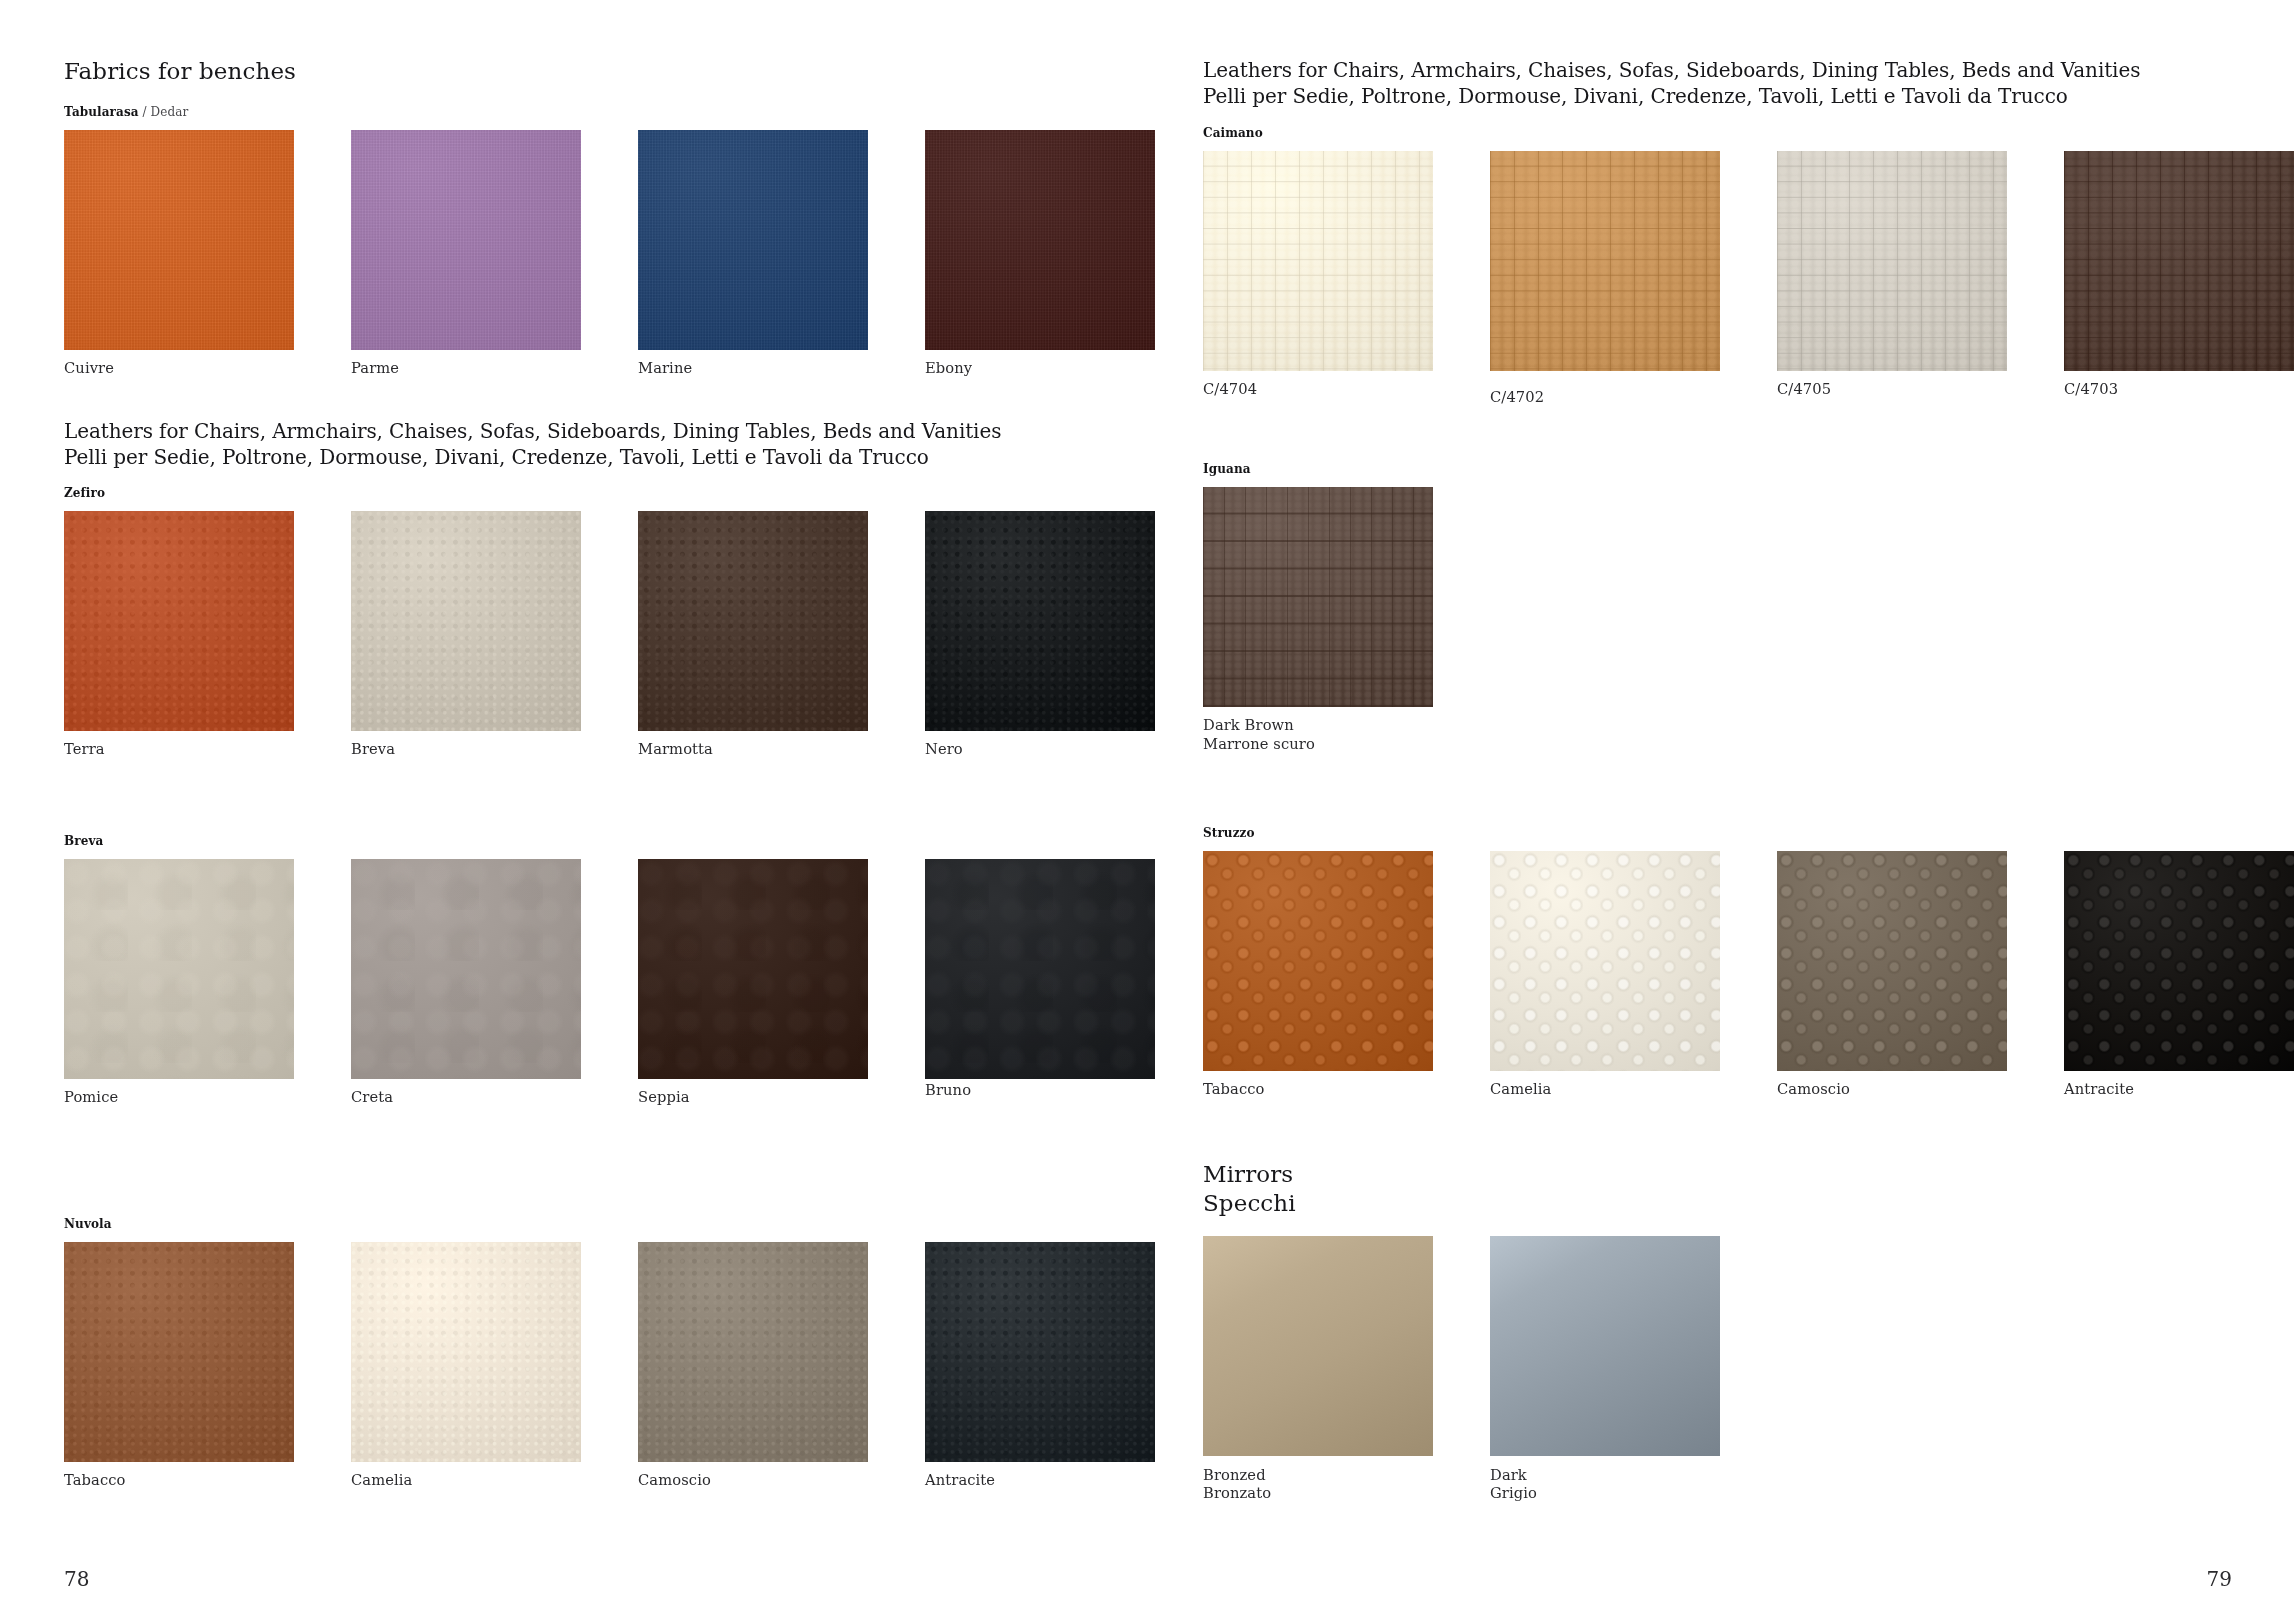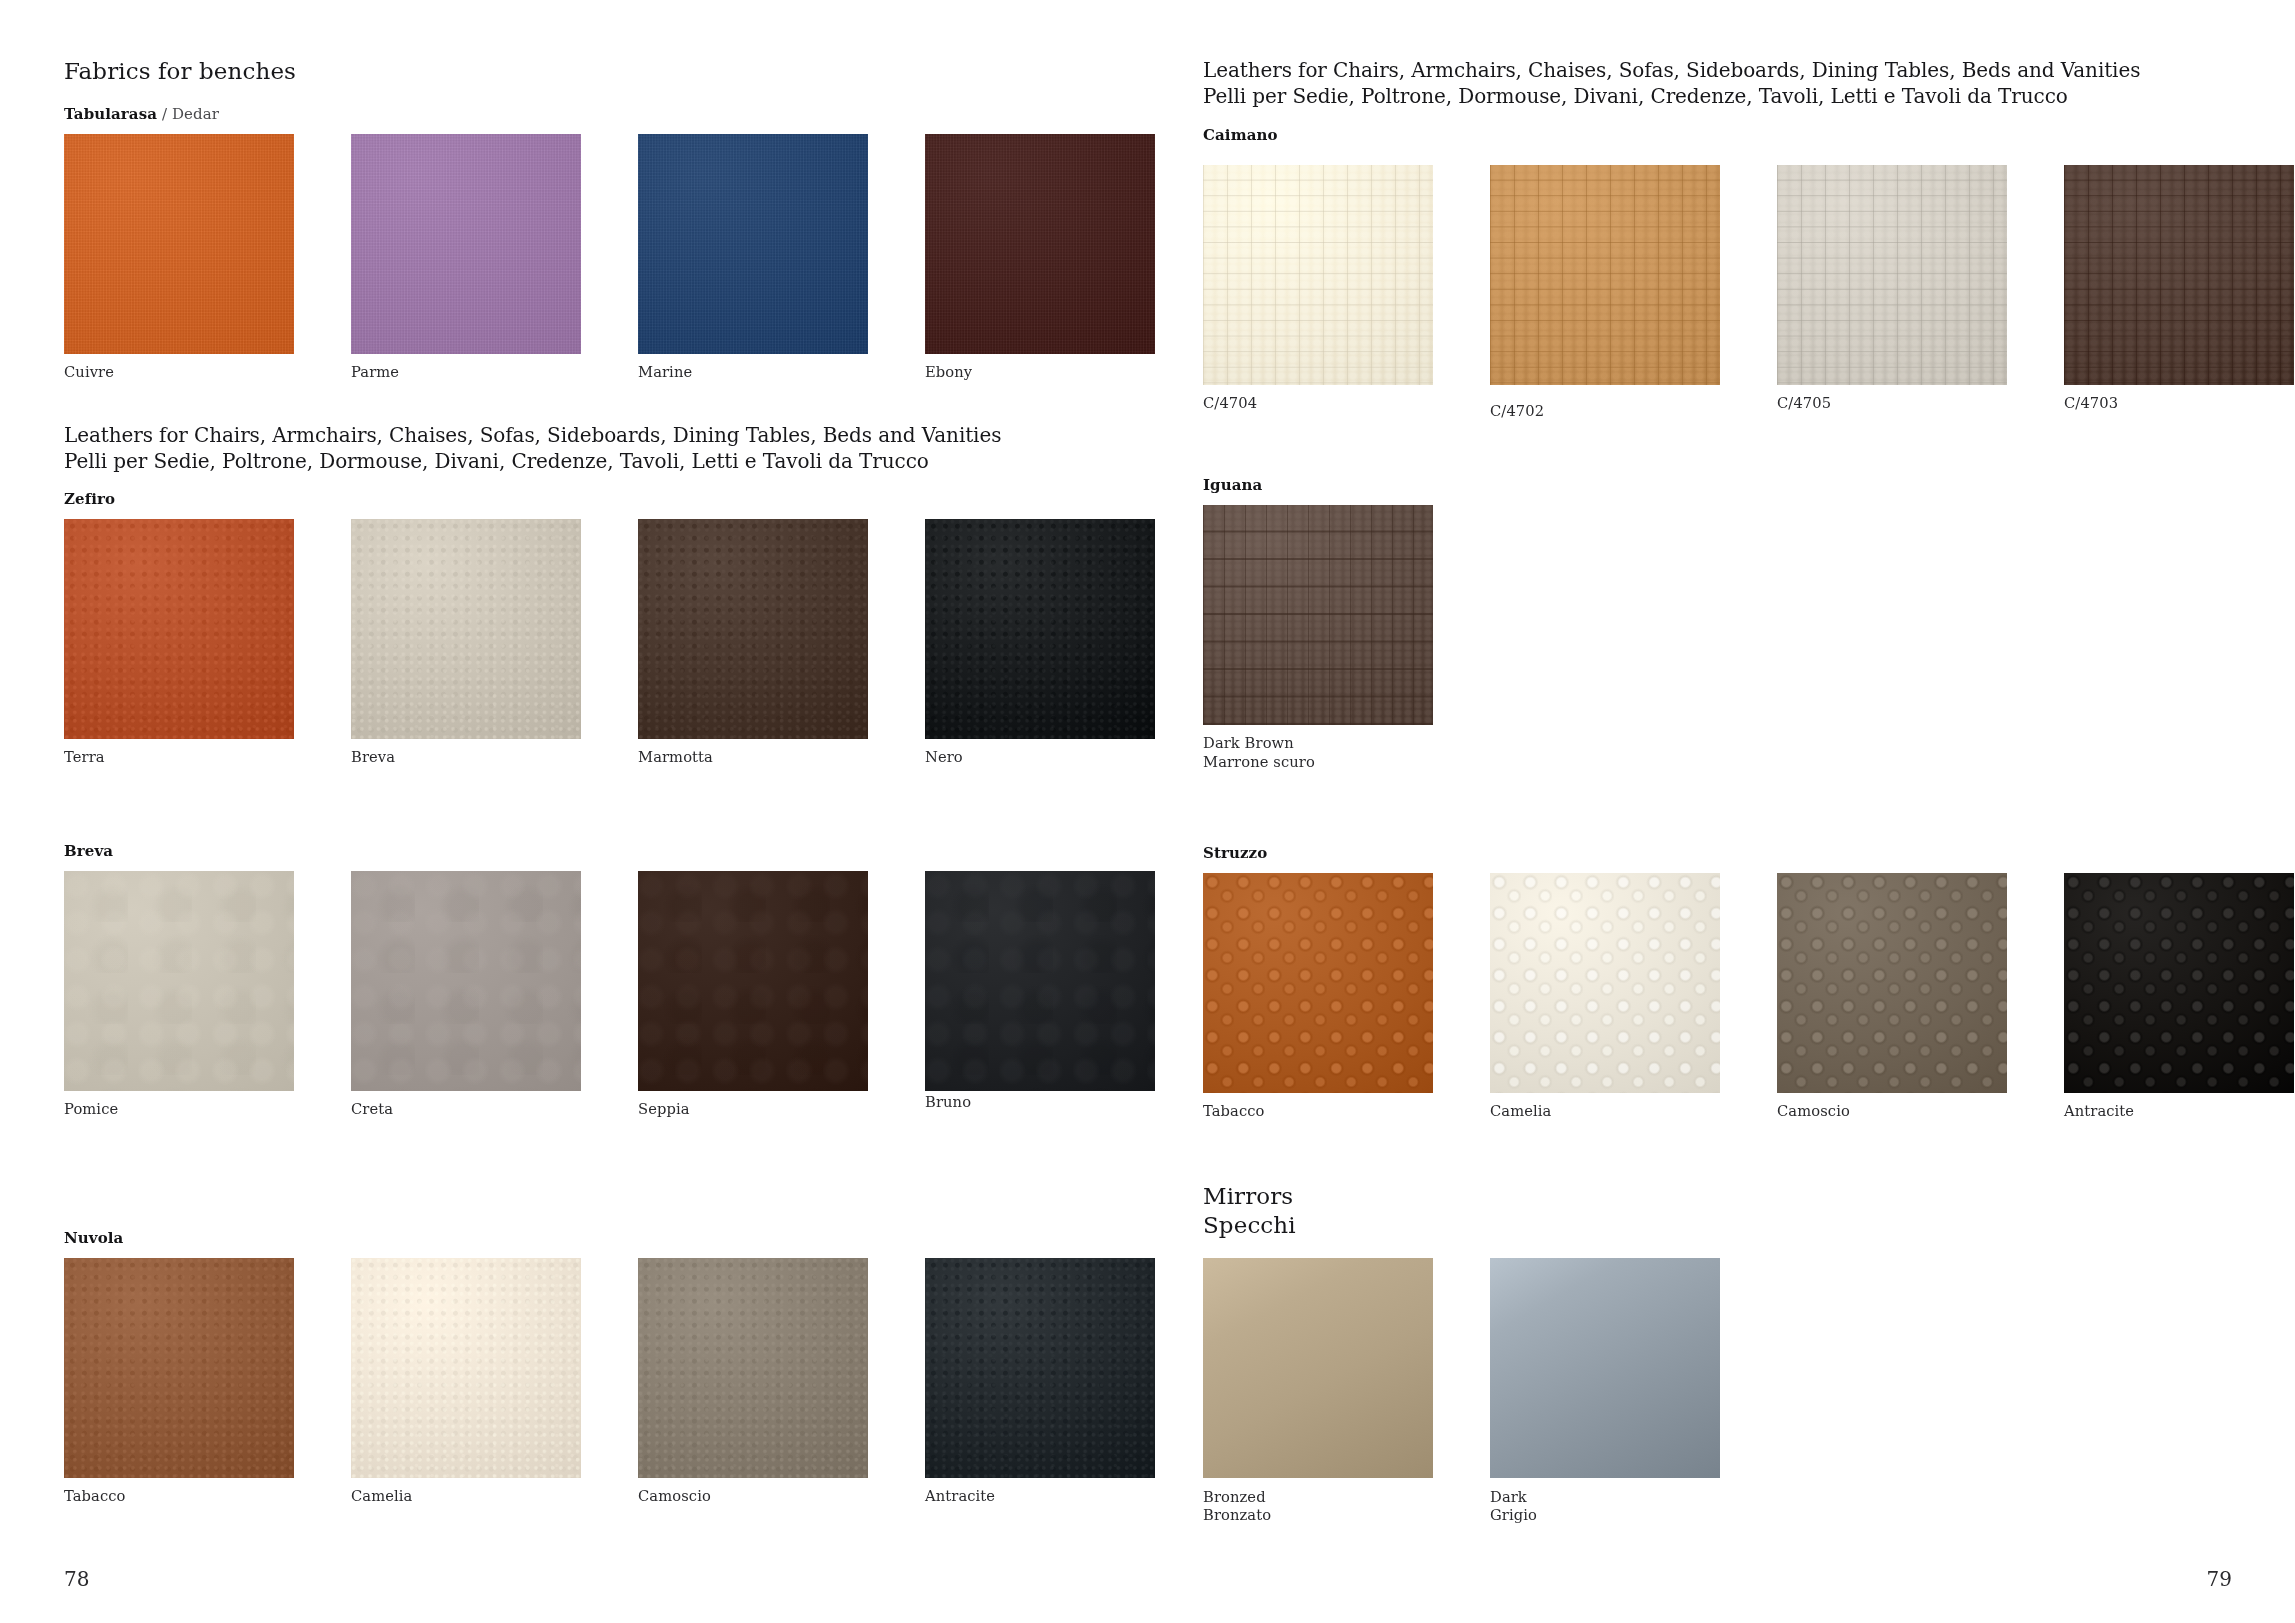--- a/index.html
+++ b/index.html
@@ -53,21 +53,21 @@
     font-size: 20px;
     line-height: 1.3;
     letter-spacing: -0.1px;
     color: #17171a;
     white-space: nowrap;
   }
   .head-small .ln { display: block; }
 
   .brand {
     font-family: "DejaVu Serif", "Liberation Serif", serif;
-    font-size: 15px;
+    font-size: 12px;
     font-weight: 700;
     color: #141416;
     letter-spacing: 0.1px;
   }
   .brand .supplier {
     font-weight: 400;
     color: #4a4a4d;
   }
 
   
@@ -257,21 +257,21 @@
     <div class="folio left">78</div>
   </div>
 
   <div class="page right">
     <div class="page-inner" id="right-inner">
         <div class="row" style="margin-bottom: 55px;">
           <div class="head-small" style="margin-bottom: 16.5px;">
             <span class="ln">Leathers for Chairs, Armchairs, Chaises, Sofas, Sideboards, Dining Tables, Beds and Vanities</span>
             <span class="ln">Pelli per Sedie, Poltrone,  Dormouse, Divani, Credenze, Tavoli, Letti e Tavoli da Trucco</span>
           </div>
-          <div class="brand" style="margin-bottom: 21px;"><span>Caimano</span></div>
+          <div class="brand" style="margin-bottom: 11px;"><span>Caimano</span></div>
           <div class="swatch-grid">
             <div class="swatch-cell">
               <div class="swatch t-croc" style="background-size: 24px 15.6px, 24px 15.6px, 12px 8.3px, 100% 100%; background-repeat: repeat, repeat, repeat, no-repeat; background-image: repeating-linear-gradient(0deg, rgba(206, 198, 175, 0.5) 0px, rgba(206, 198, 175, 0.5) 1.2px, transparent 1.2px, transparent 15.6px), repeating-linear-gradient(90deg, rgba(206, 198, 175, 0.42) 0px, rgba(206, 198, 175, 0.42) 1.2px, transparent 1.2px, transparent 24px), radial-gradient(circle at 50% 42%, rgba(255, 255, 245, 0.34) 0px, rgba(255, 255, 245, 0.34) 2.8px, transparent 6.4px), radial-gradient(130% 120% at 30% 16%, rgb(255, 250, 227) 0%, rgb(242, 234, 211) 50%, rgb(222, 214, 191) 100%);"></div>
               <div class="swatch-label"><span>C/4704</span></div>
             </div>
             <div class="swatch-cell">
               <div class="swatch t-croc" style="background-size: 24px 15.6px, 24px 15.6px, 12px 8.3px, 100% 100%; background-repeat: repeat, repeat, repeat, no-repeat; background-image: repeating-linear-gradient(0deg, rgba(156, 104, 46, 0.5) 0px, rgba(156, 104, 46, 0.5) 1.2px, transparent 1.2px, transparent 15.6px), repeating-linear-gradient(90deg, rgba(156, 104, 46, 0.42) 0px, rgba(156, 104, 46, 0.42) 1.2px, transparent 1.2px, transparent 24px), radial-gradient(circle at 50% 42%, rgba(226, 174, 116, 0.34) 0px, rgba(226, 174, 116, 0.34) 2.8px, transparent 6.4px), radial-gradient(130% 120% at 30% 16%, rgb(208, 156, 98) 0%, rgb(192, 140, 82) 50%, rgb(172, 120, 62) 100%);"></div>
               <div class="swatch-label nudge-down"><span>C/4702</span></div>
             </div>
             <div class="swatch-cell">

